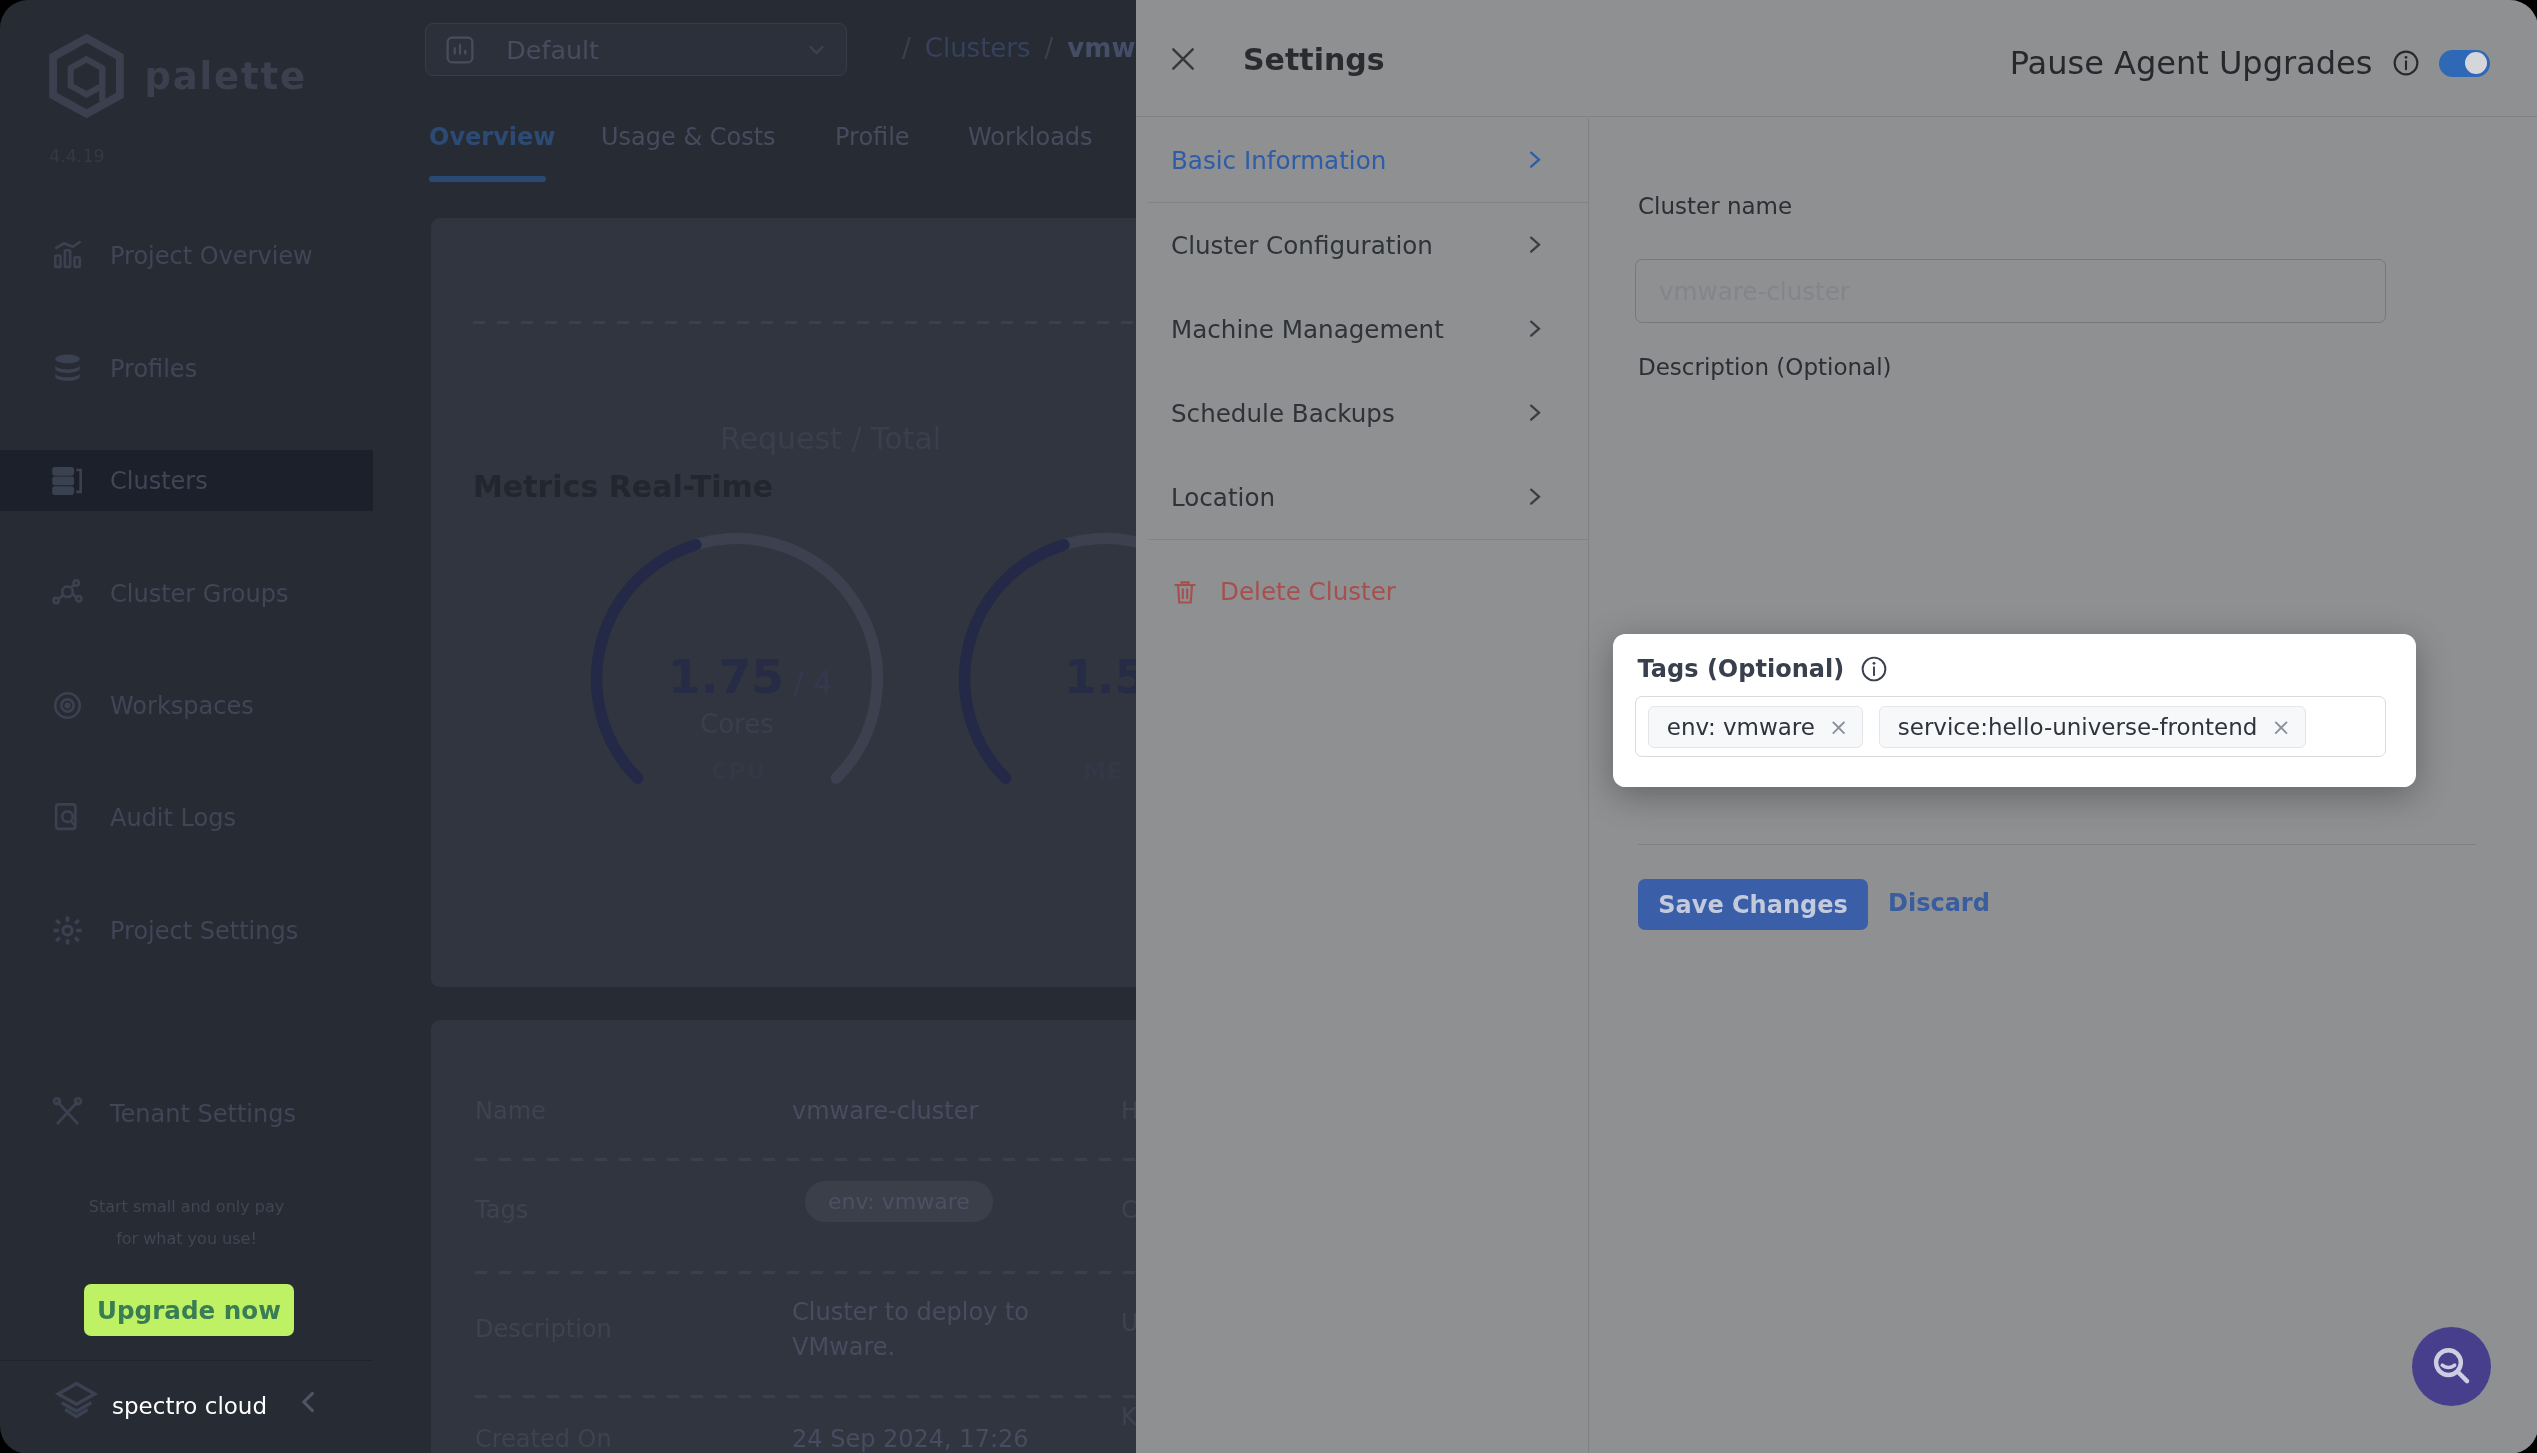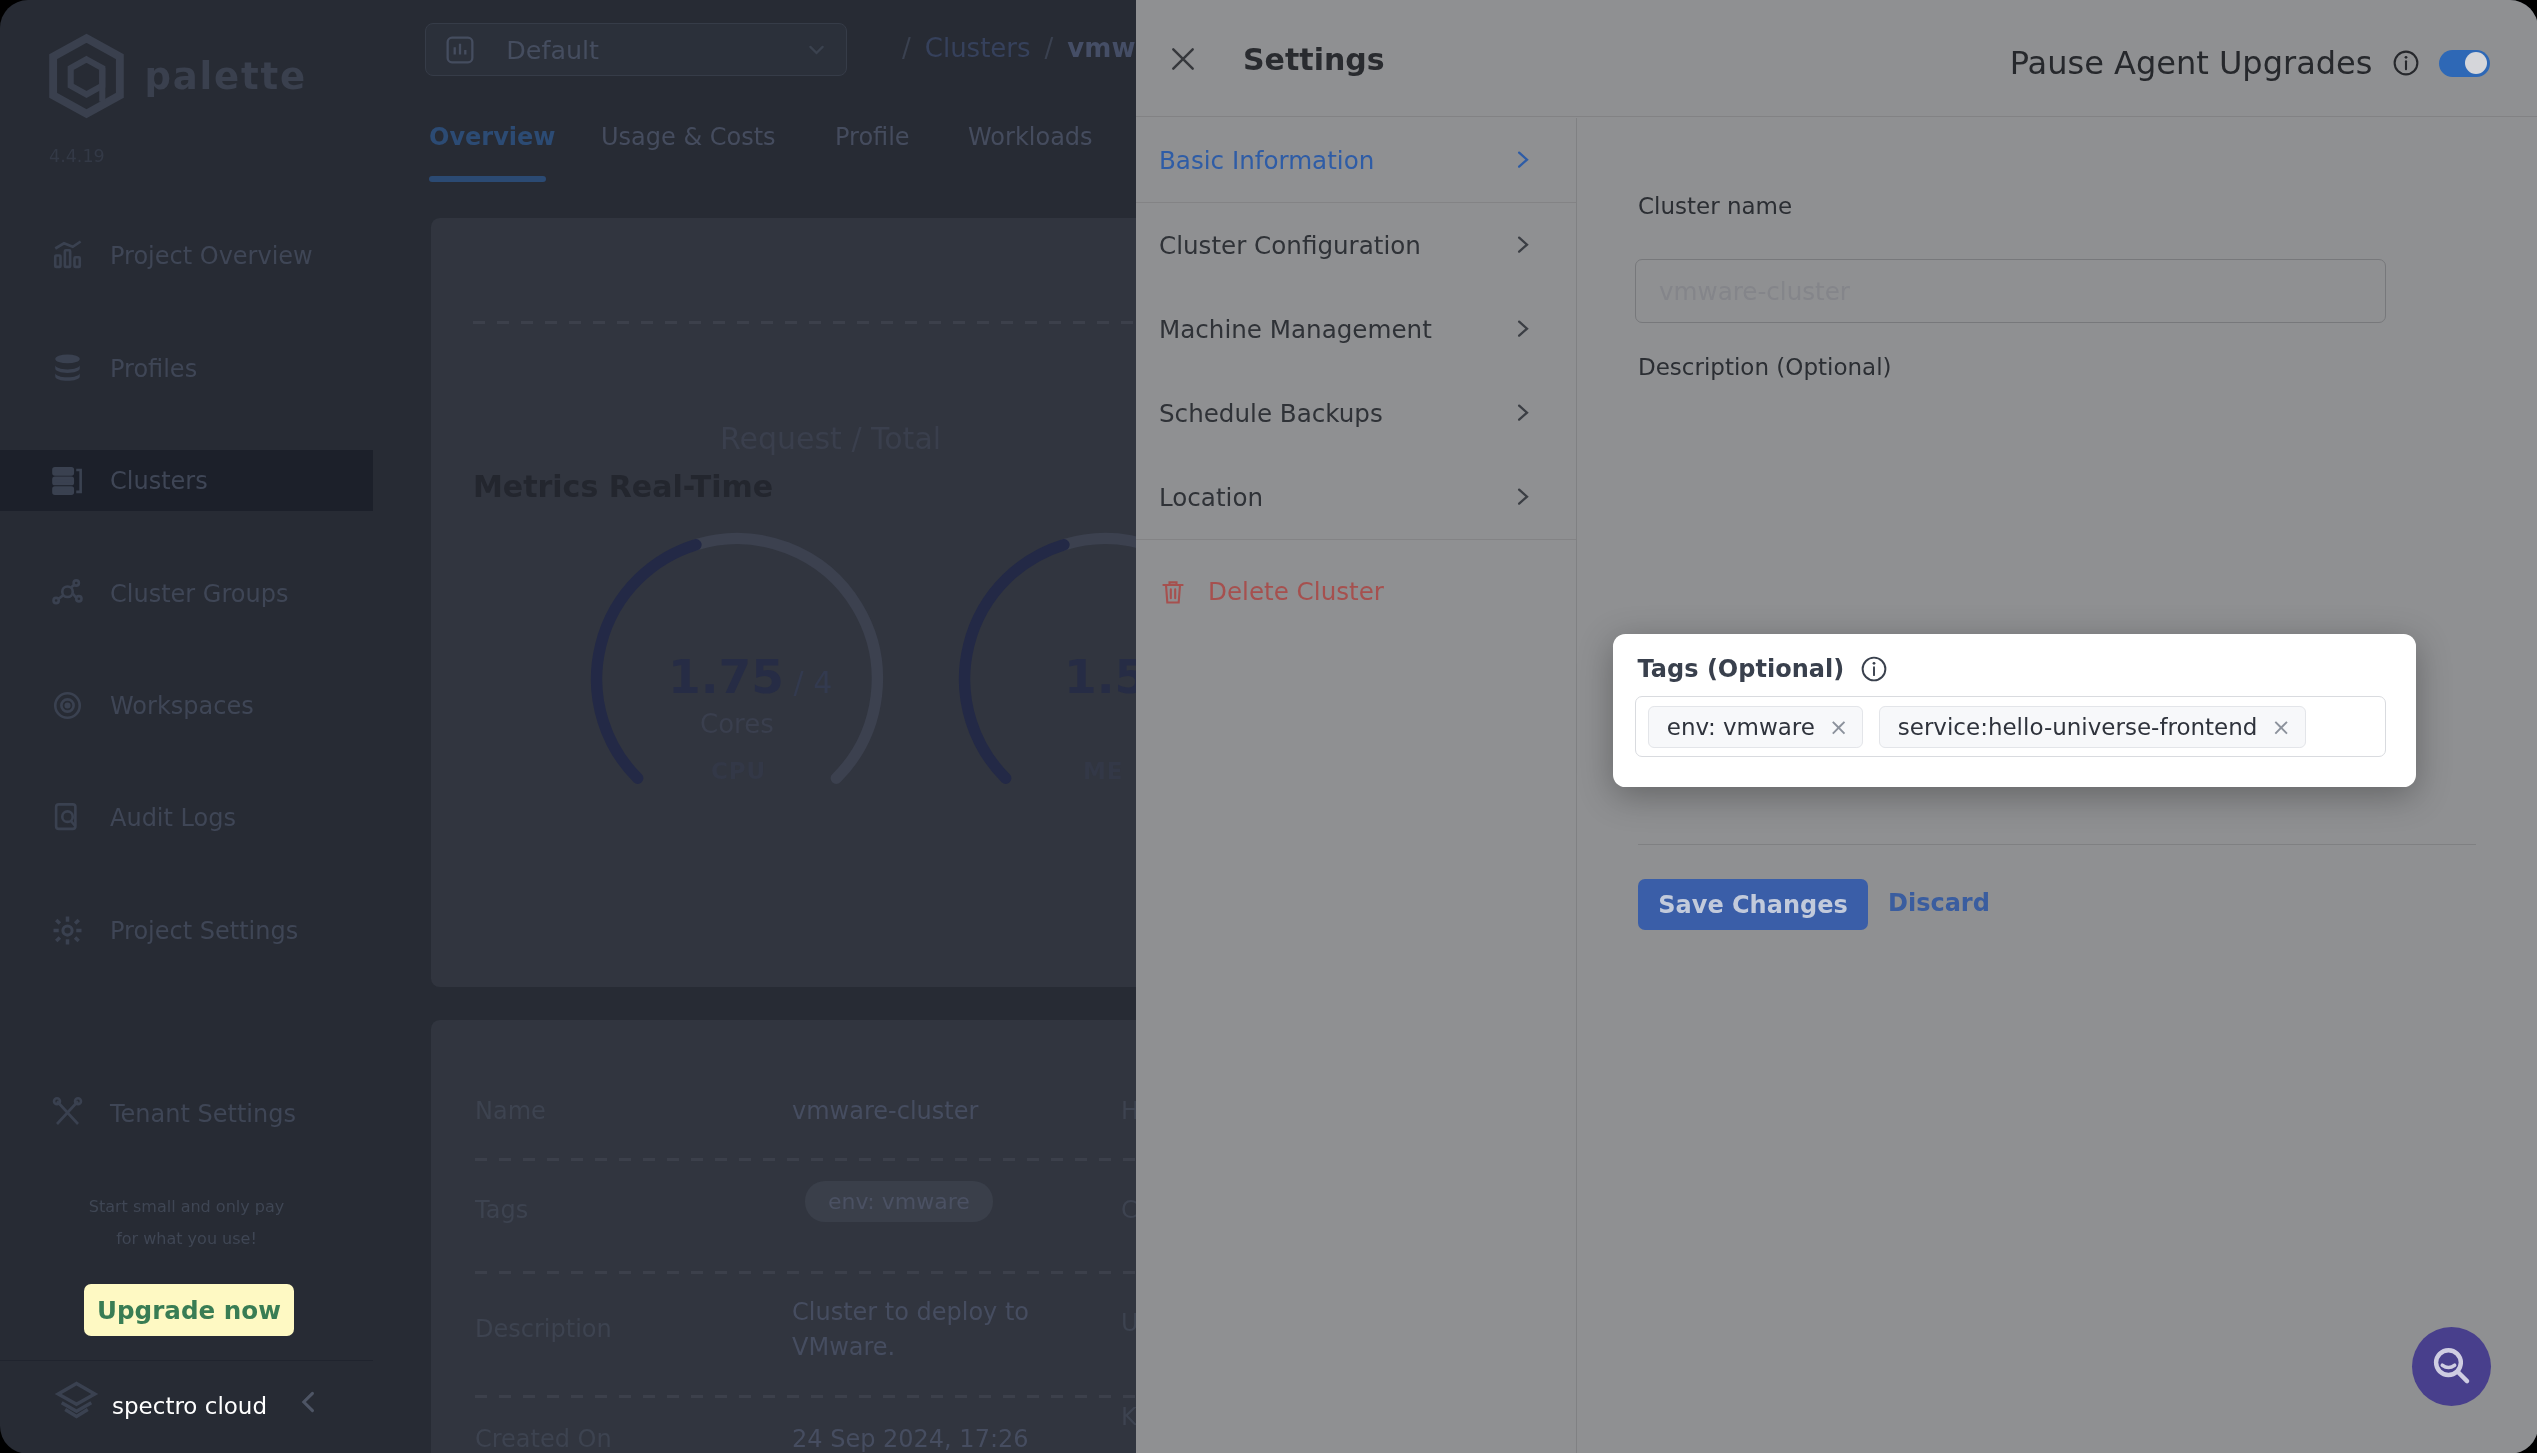--- a/index.html
+++ b/index.html
@@ -14,21 +14,21 @@
   .logo-row { position:absolute; left:46px; top:33px; display:flex; align-items:center; gap:17.5px; }
   .brand { font-size:37px; font-weight:600; letter-spacing:1.8px; color:#3A404E; }
   .version { position:absolute; left:49px; top:146px; font-size:17.5px; color:#333946; }
   .nav-item { position:absolute; left:0; width:373px; height:61px; display:flex; align-items:center; cursor:pointer; }
   .nav-item.selected { background:#1C202A; }
   .nav-item .ic { position:absolute; left:50px; width:35px; height:35px; color:#3A4150; }
   .nav-item .lbl { position:absolute; left:110px; font-size:24px; color:#3F4656; }
   .promo { position:absolute; left:0; top:1191px; width:373px; text-align:center;
            font-size:16px; line-height:32px; color:#3F4654; }
   .upgrade-btn { position:absolute; left:84px; top:1284px; width:210px; height:52px;
-                 background:#fef9c3; border-radius:7px; color:#397D54; font-size:24.6px; font-weight:600;
+                 background:#bef264; border-radius:7px; color:#397D54; font-size:24.6px; font-weight:600;
                  display:flex; align-items:center; justify-content:center; cursor:pointer; }
   .side-footer { position:absolute; left:0; top:1360px; width:373px; height:94px; border-top:1.8px solid #20242E; }
   .side-footer .slogo { position:absolute; left:53px; top:19.3px; width:47px; height:44px; color:#3A4150; }
   .side-footer .stext { position:absolute; left:112px; top:32px; font-size:23px; color:#ffffff; }
   .side-footer .collapse { position:absolute; left:296px; top:28px; width:26px; height:26px; color:#4E5565; cursor:pointer; }
 
   
   .main { position:absolute; left:373px; top:0; width:2165px; height:1454px; z-index:1; }
   .proj-select { position:absolute; left:52px; top:23px; width:422px; height:53px; background:#2B303A;
                  border:1.8px solid #363C48; border-radius:8px; display:flex; align-items:center; cursor:pointer;gap:10px; }
@@ -68,21 +68,21 @@
   .drawer { position:absolute; left:1136px; top:0; width:1401px; height:1454px; background:#8F9092; z-index:10; }
   .drawer-header { position:absolute; left:0; top:0; width:100%; height:117px; border-bottom:1.8px solid #828284; }
   .close-x { position:absolute; left:32px; top:44px; width:30px; height:30px; color:#36383C; cursor:pointer; }
   .drawer-title { position:absolute; left:107px; top:42px; font-size:30px; font-weight:600; color:#292B2F; }
   .pause-group { position:absolute; right:47px; top:44px; display:flex; align-items:center; gap:19.3px; }
   .pause-label { font-size:32px; font-weight:400; color:#26282C; white-space:nowrap; }
   .info-i { width:28px; height:28px; color:#26282C; }
   .toggle { position:relative; width:51px; height:27px; background:#2E68B6; border-radius:14px; cursor:pointer; }
   .toggle .knob { position:absolute; right:2.6px; top:2.6px; width:22px; height:22px; border-radius:50%; background:#D5D6DA; }
 
-  .drawer-menu { position:absolute; left:0; top:118px; width:441px; height:1335px; border-right:1.8px solid #808183; }
+  .drawer-menu { position:absolute; left:12px; top:118px; width:441px; height:1335px; border-right:1.8px solid #808183; }
   .menu-row { position:relative; height:84px; display:flex; align-items:center; cursor:pointer; }
   .menu-row .mlabel { margin-left:23px; font-size:24.6px; font-weight:500; color:#2F3237; }
   .menu-row .mchev { position:absolute; right:44px; width:19.3px; height:19.3px; color:#3B3E44; }
   .menu-row.active .mlabel, .menu-row.active .mchev { color:#2E5CA6; }
   .menu-divider { height:0; border-top:1.8px solid #838385; }
   .menu-divider.below-first { margin-top:0; }
   .delete-row { position:relative; height:103px; display:flex; align-items:center; cursor:pointer; }
   .delete-row .trash { width:28px; height:28px; margin-left:23px; color:#A6504E; }
   .delete-row .dlabel { margin-left:21px; font-size:24.6px; font-weight:500; color:#A6504E; }
 

